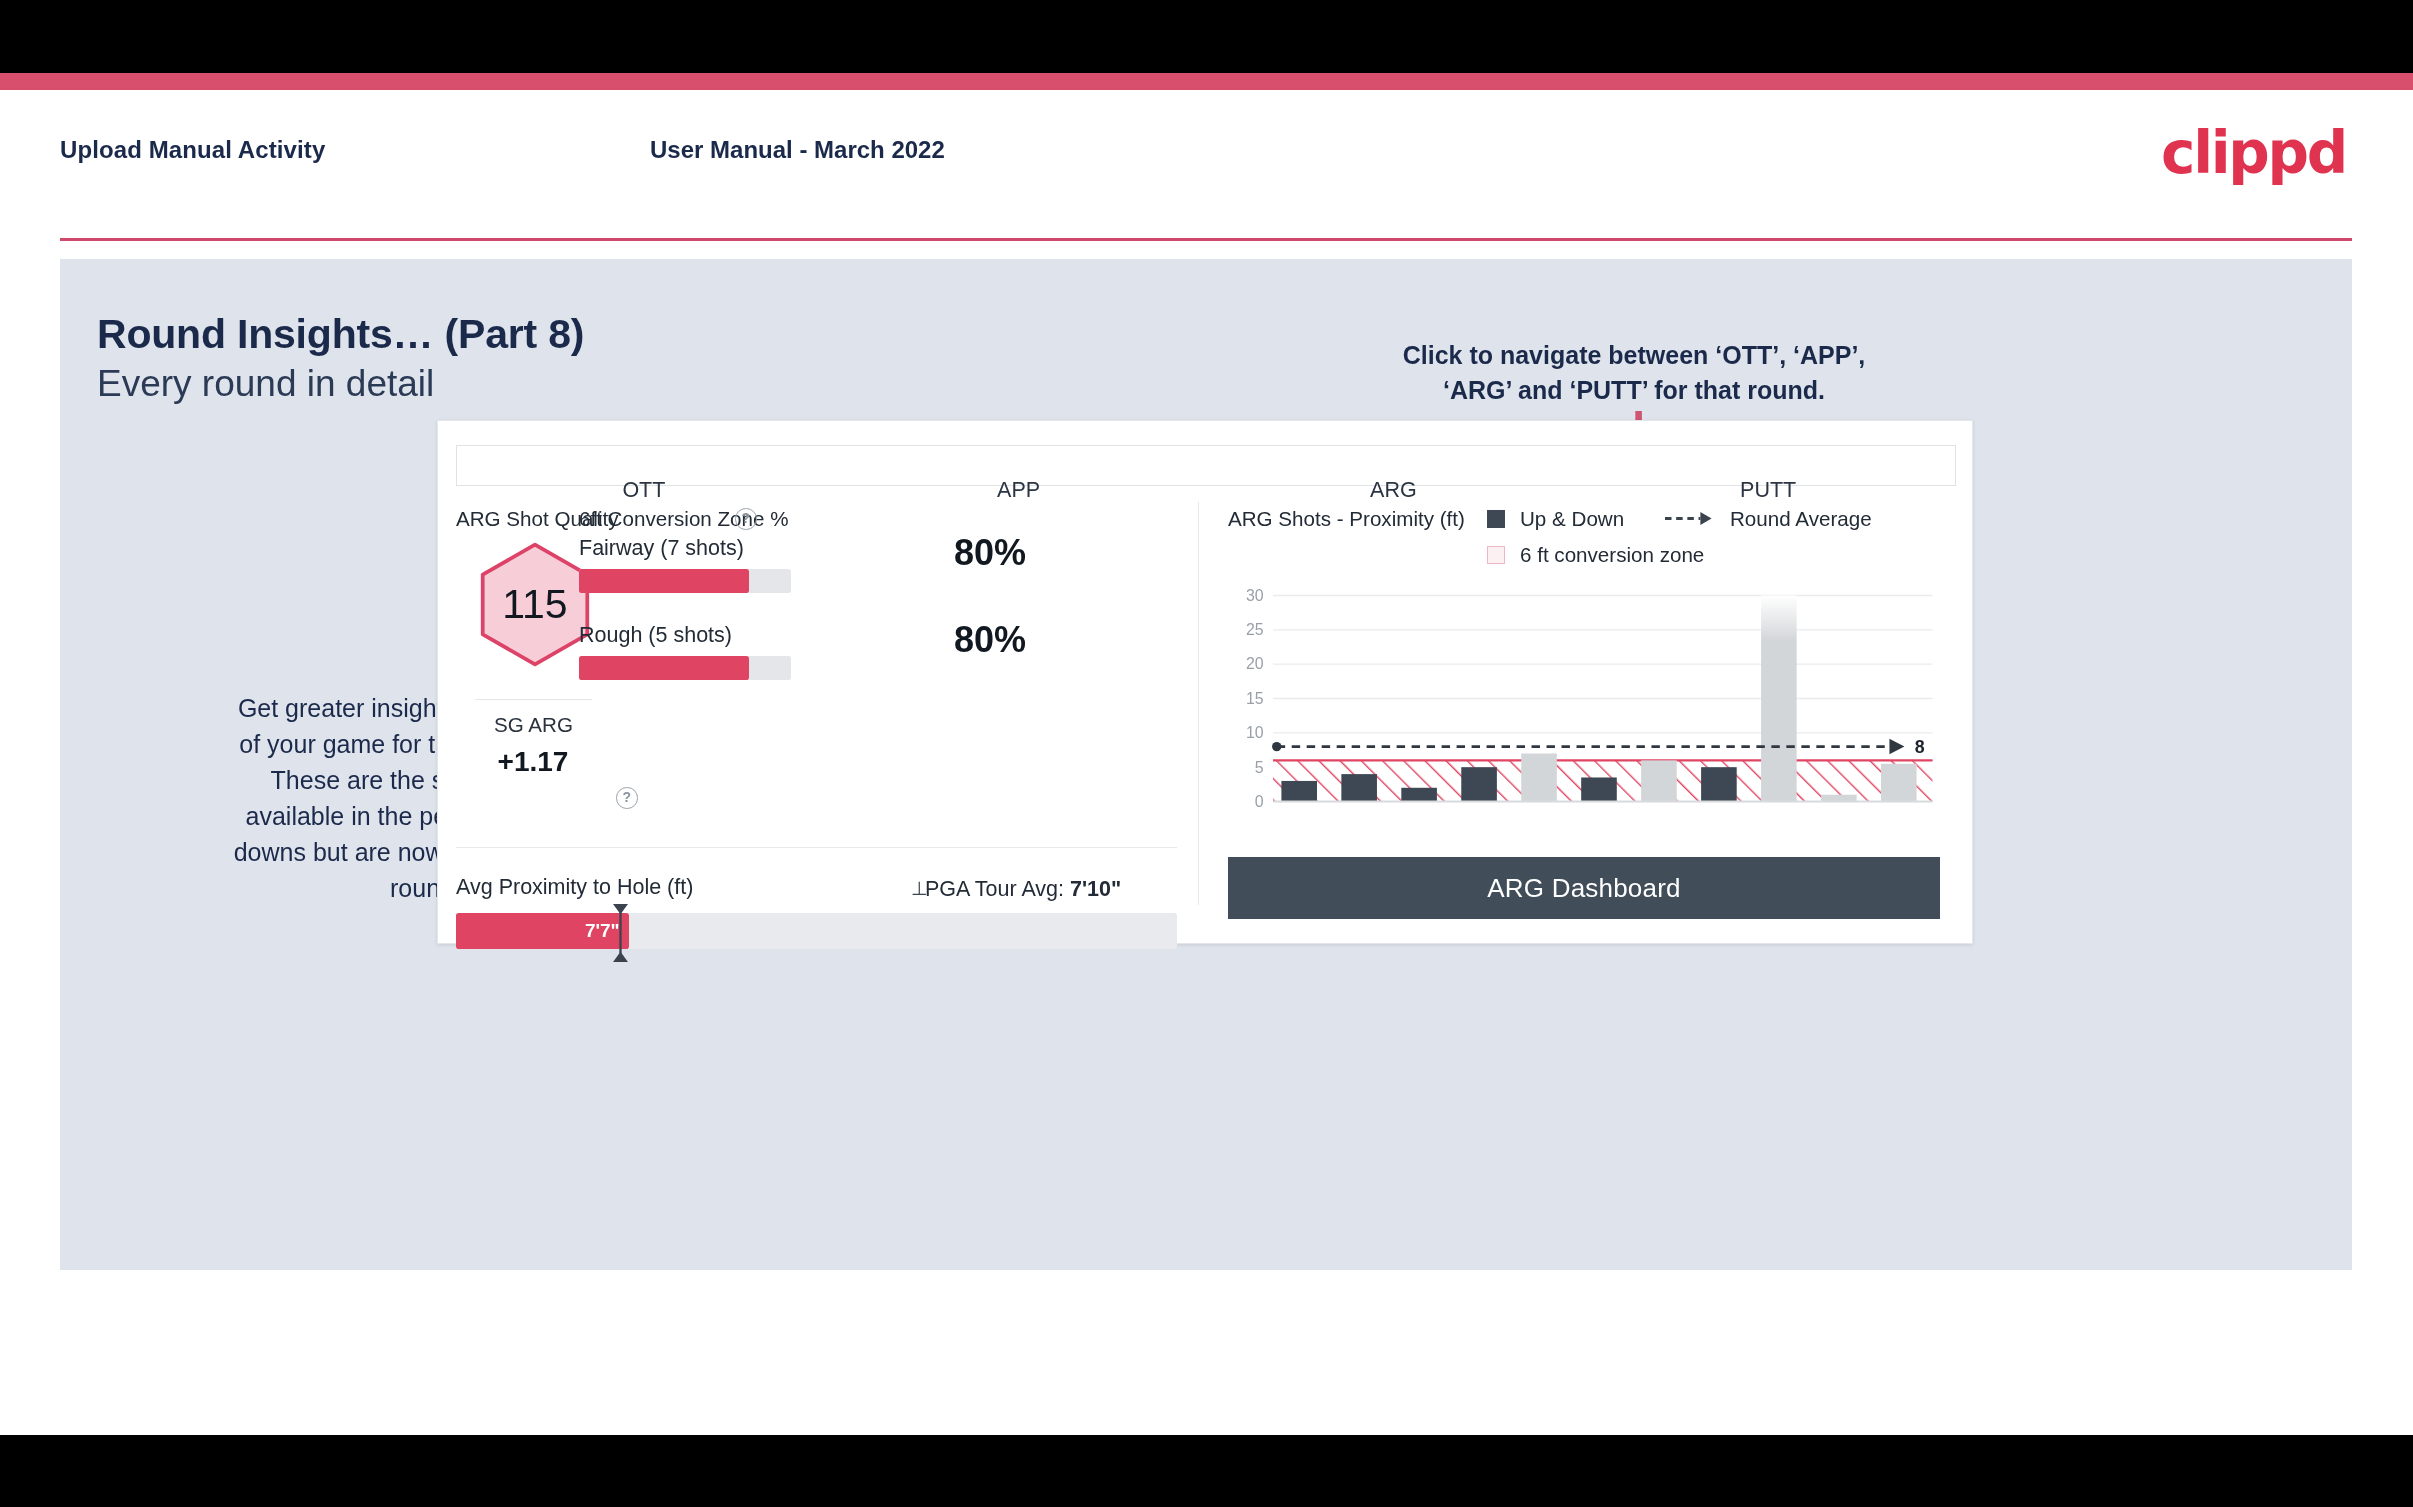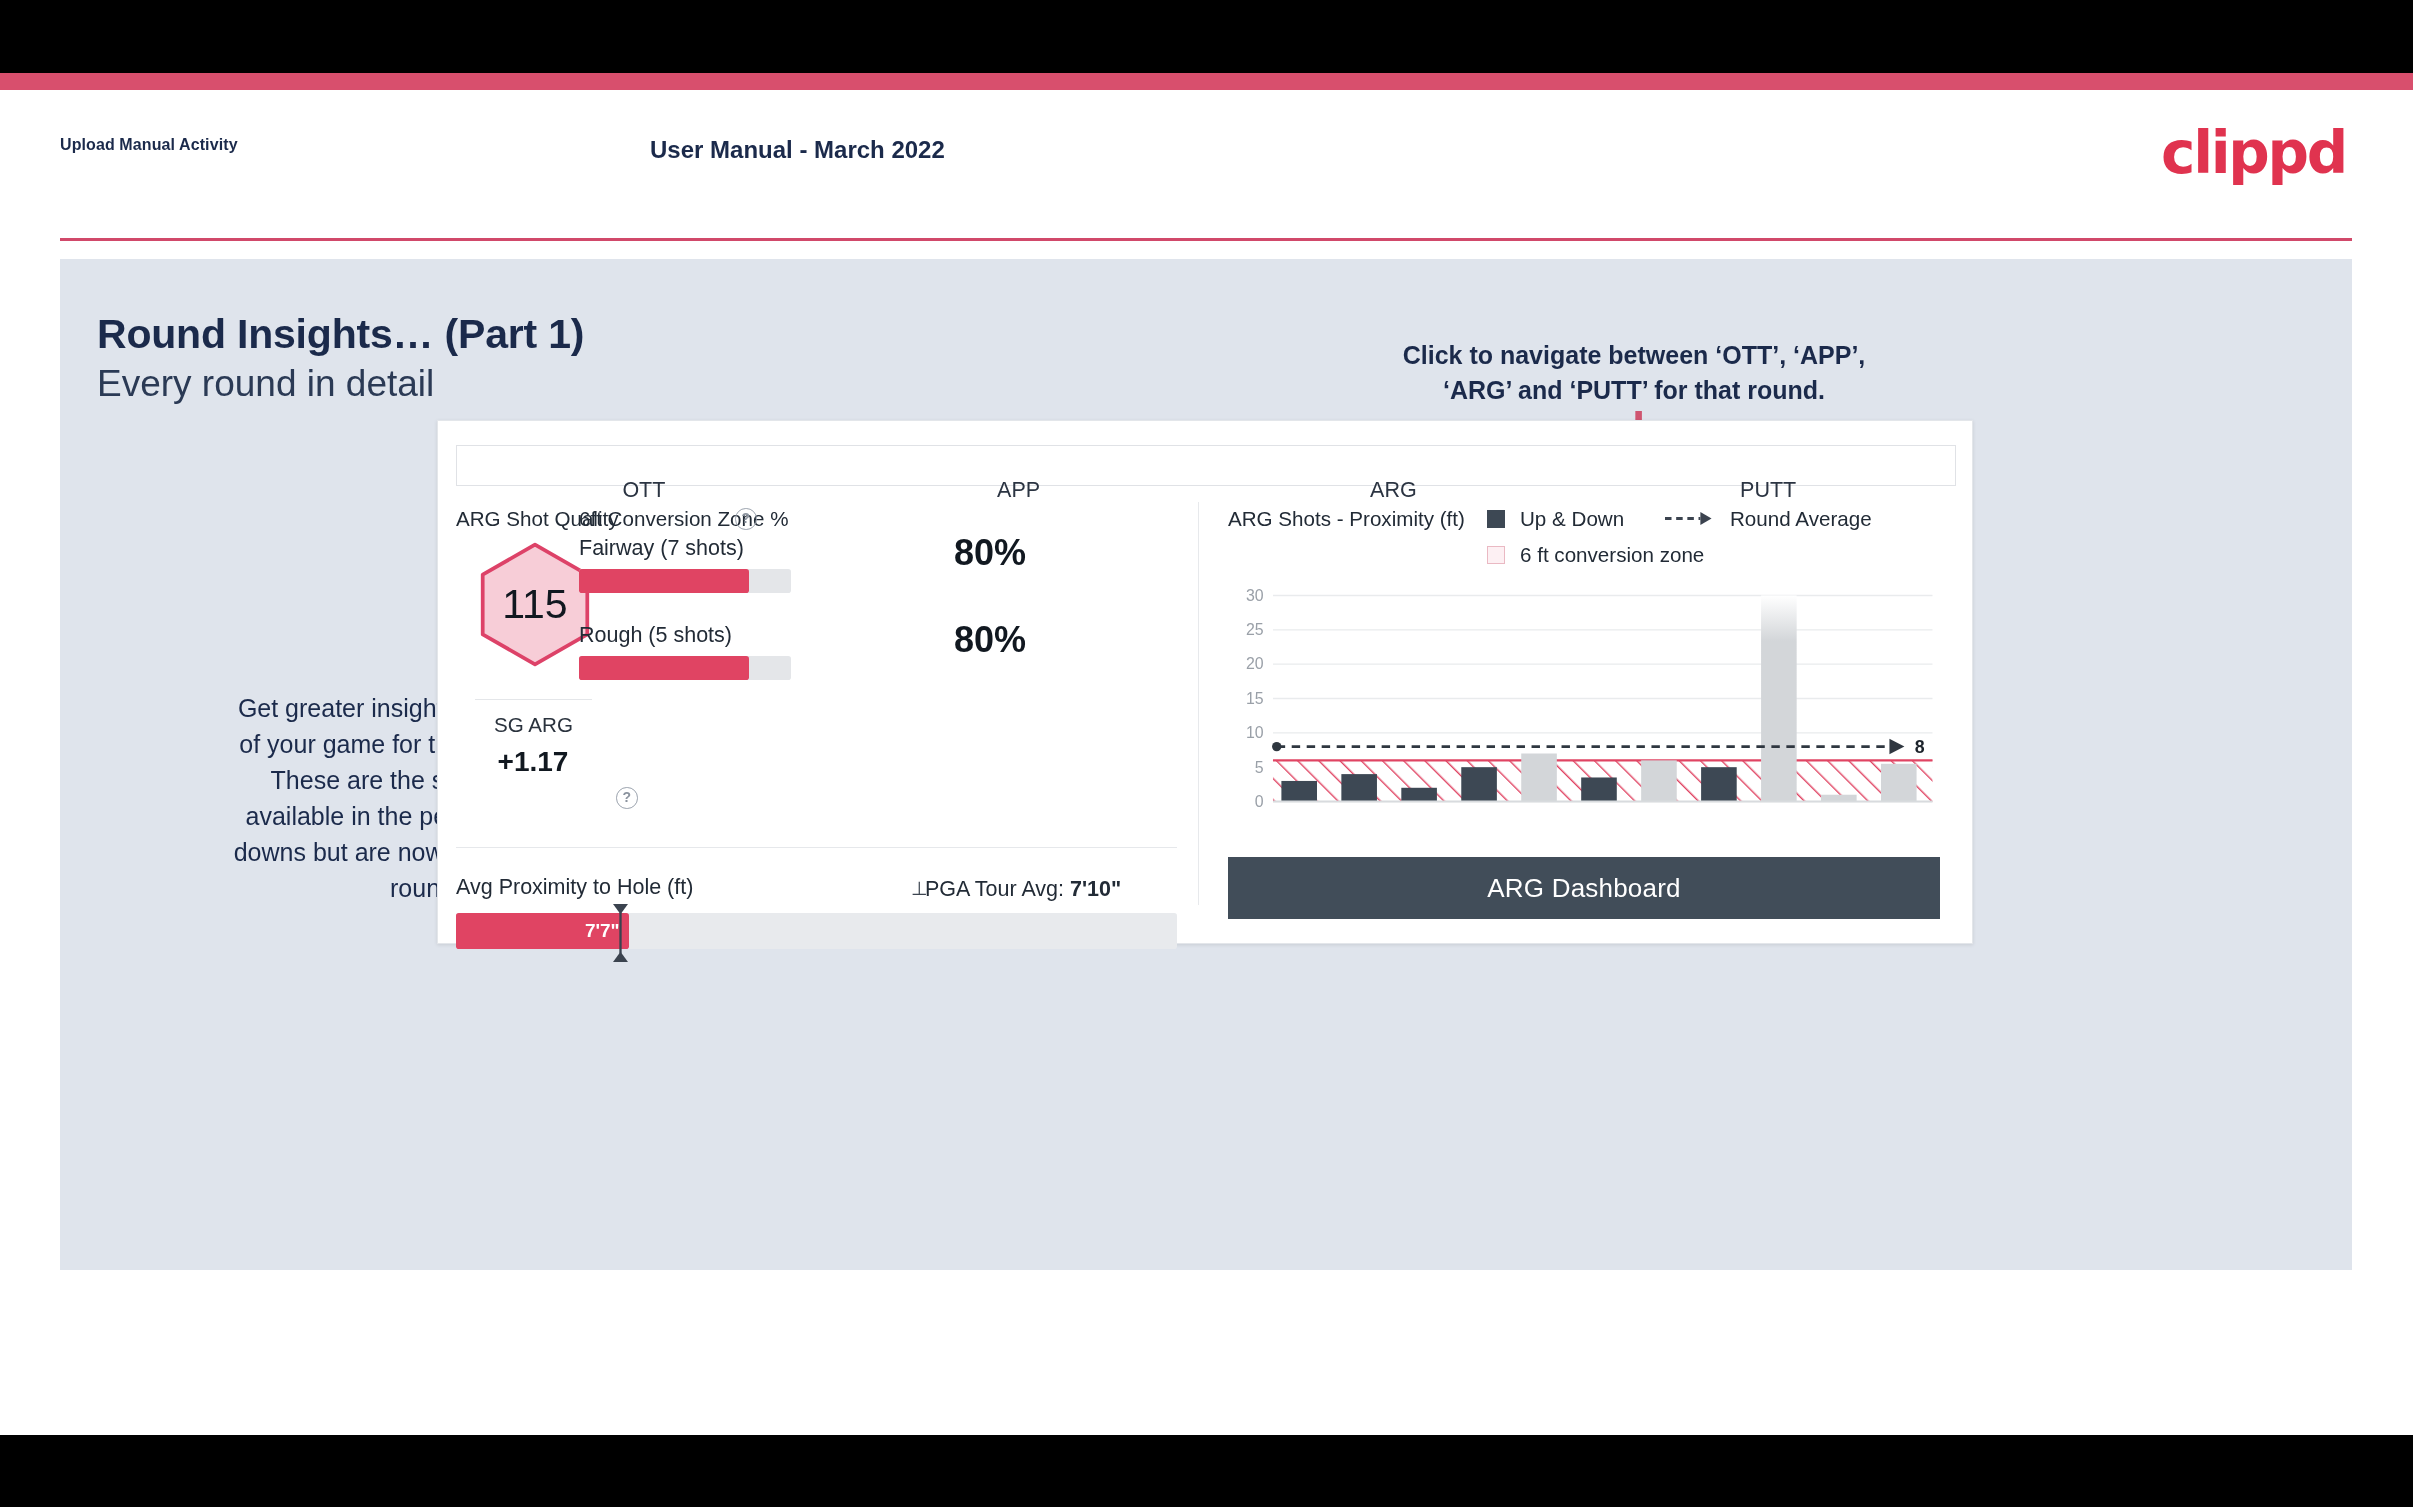--- a/index.html
+++ b/index.html
@@ -16,21 +16,21 @@
   .pink-stripe { position:absolute; left:0; top:73px; width:2413px; height:17px; background:#d84f6d; }
   .bottom-black { position:absolute; left:0; top:1435px; width:2413px; height:73px; background:#000; }
 
   .slide {
     position:absolute; left:0; top:90px; width:2413px; height:1345px; background:#fff;
   }
 
   
   .hdr-left {
     position:absolute; left:60px; top:46px;
-    font-size:16px; font-weight:700; color:#1b2a4b; letter-spacing:0.1px;
+    font-size:24px; font-weight:700; color:#1b2a4b; letter-spacing:0.1px;
   }
   .hdr-mid {
     position:absolute; left:650px; top:46px;
     font-size:24px; font-weight:700; color:#1b2a4b;
   }
   .logo {
     position:absolute; right:67px; top:34px;
     font-size:58px; font-weight:800; color:#e0334f;
     letter-spacing:-2.3px; line-height:1;
     font-family:"DejaVu Sans", sans-serif;
@@ -161,21 +161,21 @@
 
   <div class="slide">
 
     <div class="hdr-left">Upload Manual Activity</div>
     <div class="hdr-mid">User Manual - March 2022</div>
     <div class="logo">clippd</div>
     <div class="hdr-rule"></div>
 
     <div class="panel">
 
-      <div class="title1">Round Insights… (Part 1)</div>
+      <div class="title1">Round Insights… (Part 8)</div>
       <div class="title2">Every round in detail</div>
 
       <div class="callout">
         <div>Click to navigate between ‘OTT’, ‘APP’,</div>
         <div>‘ARG’ and ‘PUTT’ for that round.</div>
       </div>
 
       <svg class="arrow-svg" width="103" height="122" viewBox="0 0 110 130">
         <path d="M6 2 L6 62 L62 62 L62 104" stroke="#cf5570" stroke-width="7" fill="none"></path>
         <path d="M62 124 L50 100 L74 100 Z" fill="#cf5570"></path>

